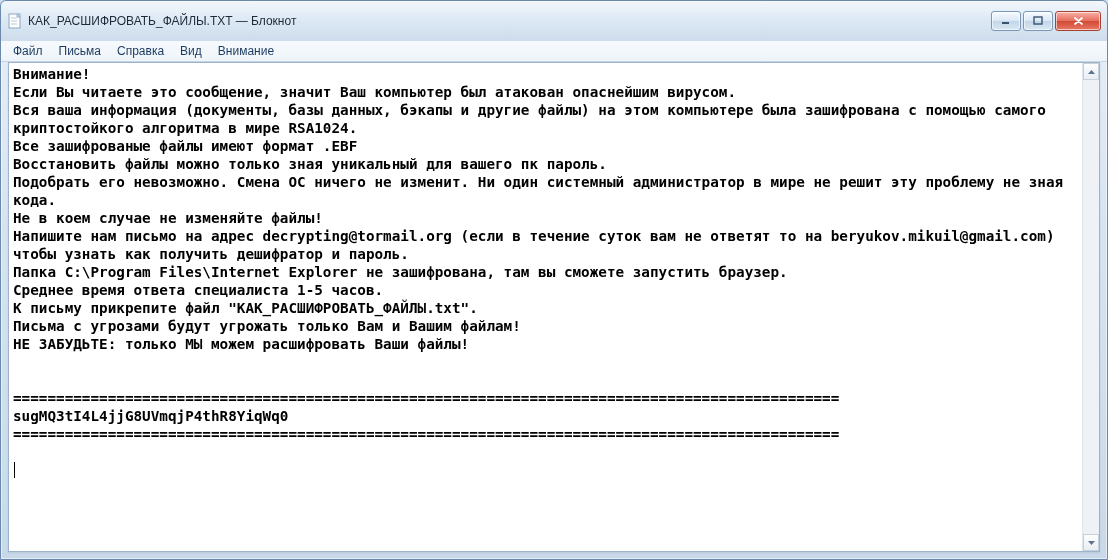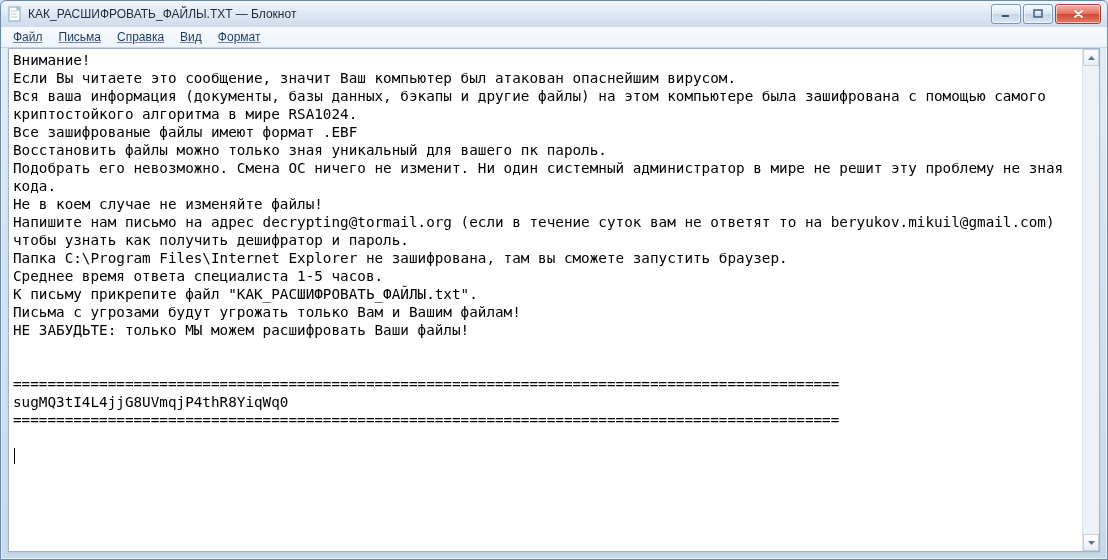--- a/index.html
+++ b/index.html
@@ -14,21 +14,21 @@
       width: 1108px;
       height: 560px;
       background: linear-gradient(180deg, #e8f0f8 0%, #d6e4f2 40%, #c8daea 100%);
       border: 1px solid #6b8aab;
       border-radius: 6px 6px 0 0;
       display: flex;
       flex-direction: column;
       box-shadow: 0 0 0 1px rgba(255,255,255,0.5) inset;
     }
     .titlebar {
-      height: 26px;
+      height: 40px;
       display: flex;
       align-items: center;
       padding: 0 6px;
       background: linear-gradient(180deg, #f2f7fc 0%, #dce8f4 50%, #cddcec 100%);
       border-radius: 6px 6px 0 0;
     }
     .doc-icon {
       width: 16px; height: 16px;
       margin-right: 5px;
       display: inline-flex;
@@ -71,21 +71,20 @@
       background: linear-gradient(180deg, #f7fafd 0%, #eef4fa 100%);
       border-bottom: 1px solid #c6d6e6;
       display: flex;
       align-items: center;
       padding: 0 4px;
       font-size: 12px;
     }
     .menu-item {
       padding: 2px 8px;
       color: #1b3a5f;
-      text-decoration: underline;
       text-decoration-color: rgba(27,58,95,0.6);
       cursor: default;
     }
     .content-wrap {
       flex: 1;
       margin: 0 7px 7px 7px;
       background: #fff;
       border: 1px solid #9db4cc;
       position: relative;
       display: flex;
@@ -94,20 +93,21 @@
     .textarea {
       flex: 1;
       padding: 2px 4px;
       font-family: 'Lucida Console', 'Consolas', monospace;
       font-size: 14.3px;
       line-height: 18px;
       color: #000;
       white-space: pre-wrap;
       word-wrap: break-word;
       overflow: hidden;
+      font-weight: bold;
     }
     .scrollbar {
       width: 17px;
       background: #eef2f6;
       border-left: 1px solid #dde4eb;
       display: flex;
       flex-direction: column;
     }
     .sb-btn {
       height: 17px;
@@ -161,21 +161,21 @@
           </svg>
       </div>
     </div>
   </div>
 
   <div class="menubar">
     <span class="menu-item">Файл</span>
     <span class="menu-item">Письма</span>
     <span class="menu-item">Справка</span>
     <span class="menu-item">Вид</span>
-    <span class="menu-item">Формат</span>
+    <span class="menu-item">Внимание</span>
   </div>
 
   <div class="content-wrap">
     <div class="textarea"><span>Внимание!
 Если Вы читаете это сообщение, значит Ваш компьютер был атакован опаснейшим вирусом.
 Вся ваша информация (документы, базы данных, бэкапы и другие файлы) на этом компьютере была зашифрована с помощью самого криптостойкого алгоритма в мире RSA1024.
 Все зашифрованые файлы имеют формат .EBF
 Восстановить файлы можно только зная уникальный для вашего пк пароль.
 Подобрать его невозможно. Смена ОС ничего не изменит. Ни один системный администратор в мире не решит эту проблему не зная кода.
 Не в коем случае не изменяйте файлы!

